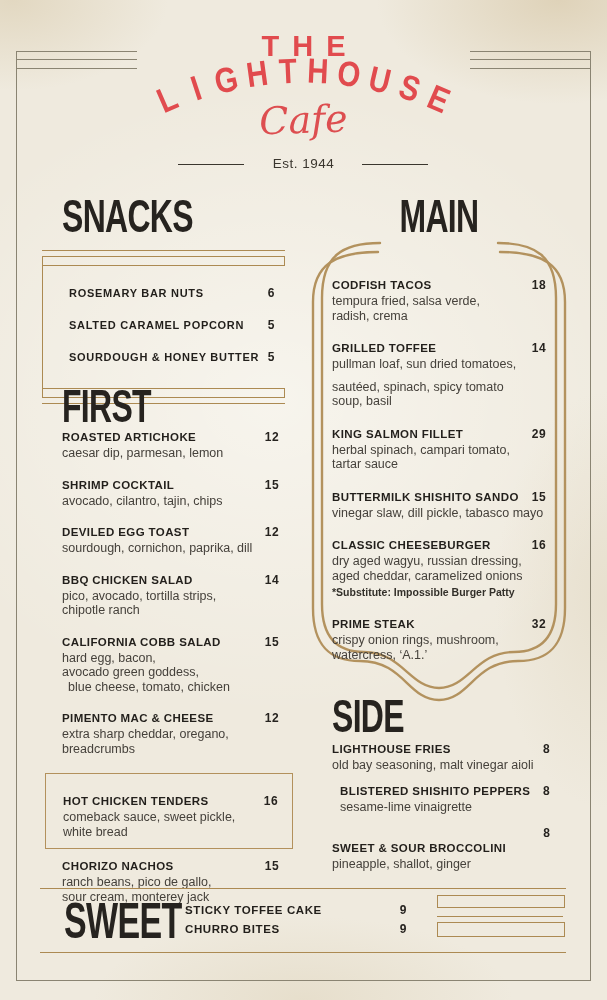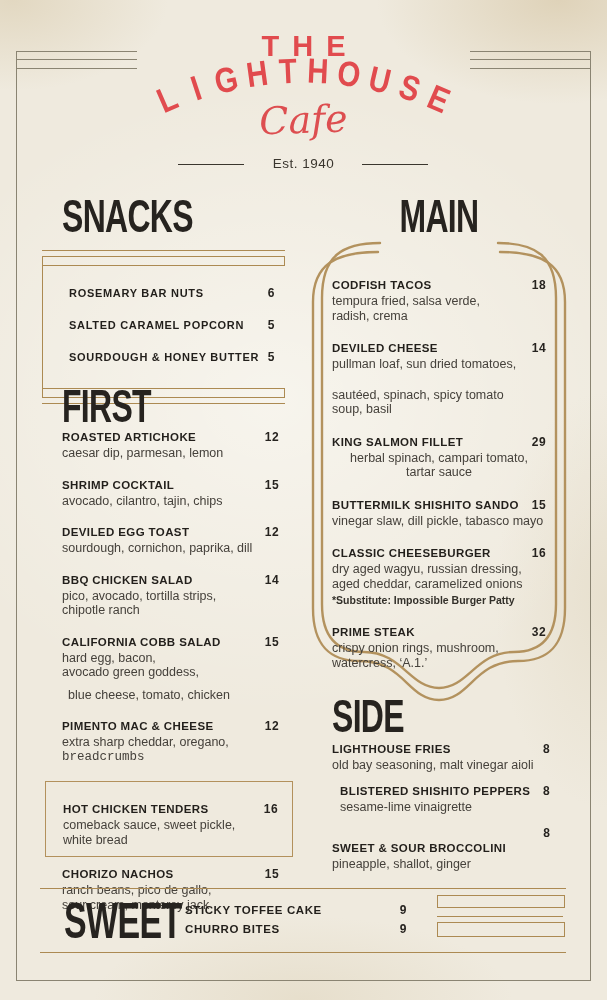--- a/index.html
+++ b/index.html
@@ -80,21 +80,21 @@
       <span style="left: 226.195px; top: 61.7885px; transform: translate(-50%, 0px) rotate(-13.0556deg) scaleX(0.84);">G</span>
       <span style="left: 256.661px; top: 56.1726px; transform: translate(-50%, 0px) rotate(-7.83333deg) scaleX(0.84);">H</span>
       <span style="left: 287.511px; top: 53.353px; transform: translate(-50%, 0px) rotate(-2.61111deg) scaleX(0.84);">T</span>
       <span style="left: 318.489px; top: 53.353px; transform: translate(-50%, 0px) rotate(2.61111deg) scaleX(0.84);">H</span>
       <span style="left: 349.339px; top: 56.1726px; transform: translate(-50%, 0px) rotate(7.83333deg) scaleX(0.84);">O</span>
       <span style="left: 379.805px; top: 61.7885px; transform: translate(-50%, 0px) rotate(13.0556deg) scaleX(0.84);">U</span>
       <span style="left: 409.632px; top: 70.154px; transform: translate(-50%, 0px) rotate(18.2778deg) scaleX(0.84);">S</span>
       <span style="left: 438.575px; top: 81.1996px; transform: translate(-50%, 0px) rotate(23.5deg) scaleX(0.84);">E</span>
     </div>
   <div class="brand-script">Cafe</div>
-  <div class="est">Est. 1940</div>
+  <div class="est">Est. 1944</div>
   <div class="est-line" style="left:178px;"></div>
   <div class="est-line" style="left:362px;"></div>
 
   <div class="hd" style="left:62px;top:192px;">SNACKS</div>
   <div class="snx">
     <div class="orn-line"></div>
     <div class="orn-band"></div>
     <div class="snx-content">
       <div class="snx-row">
         <span>ROSEMARY BAR NUTS</span>
@@ -144,29 +144,29 @@
       <div class="desc">pico, avocado, tortilla strips,</div>
       <div class="desc" style="margin-top:0;">chipotle ranch</div>
     </div>
     <div class="item">
       <div class="trow">
           <span>CALIFORNIA COBB SALAD</span>
           <span class="tprice">15</span>
         </div>
       <div class="desc">hard egg, bacon,</div>
       <div class="desc" style="margin-top:0;">avocado green goddess,</div>
-      <div class="desc" style="margin-top:8px;padding-left:6px;">blue cheese, tomato, chicken</div>
+      <div class="desc" style="margin-top:0;padding-left:6px;">blue cheese, tomato, chicken</div>
     </div>
     <div class="item">
       <div class="trow">
           <span>PIMENTO MAC &amp; CHEESE</span>
           <span class="tprice">12</span>
         </div>
       <div class="desc">extra sharp cheddar, oregano,</div>
-      <div class="desc" style="margin-top:0;font-family:Liberation Mono, monospace;">breadcrumbs</div>
+      <div class="desc" style="margin-top:0;">breadcrumbs</div>
     </div>
     <div class="item boxed">
       <div class="trow">
           <span>HOT CHICKEN TENDERS</span>
           <span class="tprice">16</span>
         </div>
       <div class="desc">comeback sauce, sweet pickle,</div>
       <div class="desc" style="margin-top:0;">white bread</div>
     </div>
     <div class="item">
@@ -189,28 +189,28 @@
     <div class="item" style="margin-bottom:18px;">
       <div class="trow">
           <span>CODFISH TACOS</span>
           <span class="tprice">18</span>
         </div>
       <div class="desc">tempura fried, salsa verde,</div>
       <div class="desc" style="margin-top:0;">radish, crema</div>
     </div>
     <div class="item" style="margin-bottom:18px;">
       <div class="trow">
-          <span>DEVILED  CHEESE</span>
+          <span>GRILLED  TOFFEE</span>
           <span class="tprice">14</span>
         </div>
       <div class="desc">pullman loaf, sun dried tomatoes,</div>
-      <div class="desc" style="margin-top:16px;">sautéed, spinach, spicy tomato</div>
+      <div class="desc" style="margin-top:8px;">sautéed, spinach, spicy tomato</div>
       <div class="desc" style="margin-top:0;">soup, basil</div>
     </div>
-    <div class="item" style="margin-bottom:18px;text-align:center;">
+    <div class="item" style="margin-bottom:18px;">
       <div class="trow">
           <span>KING  SALMON  FILLET</span>
           <span class="tprice">29</span>
         </div>
       <div class="desc">herbal spinach, campari tomato,</div>
       <div class="desc" style="margin-top:0;">tartar sauce</div>
     </div>
     <div class="item" style="margin-bottom:18px;">
       <div class="trow">
           <span>BUTTERMILK  SHISHITO  SANDO</span>

